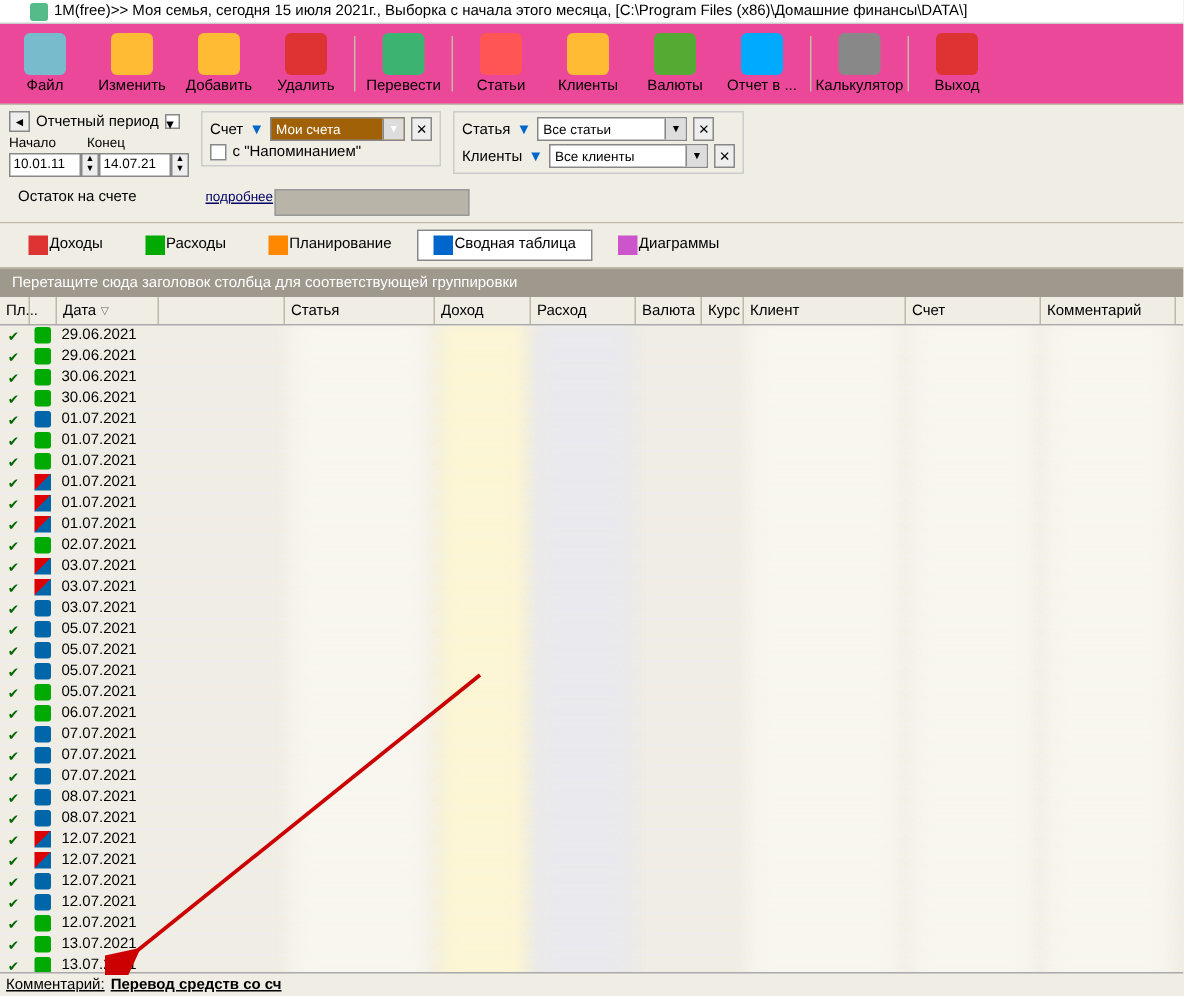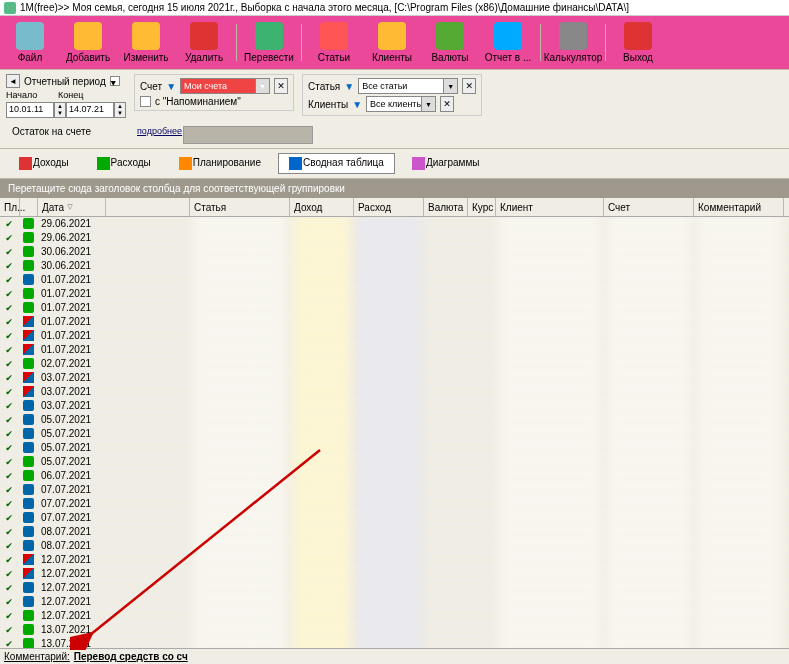--- a/index.html
+++ b/index.html
@@ -1,17 +1,17 @@
 <!DOCTYPE html>
 <html><head>
 <meta charset="utf-8">
 <style>
   * { box-sizing: border-box; margin: 0; padding: 0; font-family: Tahoma, Arial, sans-serif; font-size: 10px; }
   body { width: 789px; height: 664px; background: #f0ede4; position: relative; overflow: hidden; }
-  .titlebar { height: 16px; background: #fff; display: flex; align-items: center; padding: 0 4px; border-bottom: 1px solid #ccc; }
+  .titlebar { height: 16px; background: #fff; display: flex; align-items: center; padding: 0 20px; border-bottom: 1px solid #ccc; }
   .sys-icon { width: 12px; height: 12px; margin-right: 4px; background: #5b8; border-radius: 2px; }
   .title-text { font-size: 10px; color: #000; }
   .main-toolbar { display: flex; gap: 2px; padding: 4px 2px; background: #ec4899; border-bottom: 1px solid #c0b8a8; }
   .tb-btn { display: flex; flex-direction: column; align-items: center; width: 56px; padding: 2px; cursor: pointer; }
   .tb-icon { width: 28px; height: 28px; margin-bottom: 2px; display: flex; align-items: center; justify-content: center; font-size: 18px; }
   .tb-label { font-size: 10px; color: #000; }
   .tb-sep { width: 1px; background: #c0b8a8; margin: 4px 2px; }
   .filter-bar { display: flex; gap: 8px; padding: 4px 6px; background: #f0ede4; border-bottom: 1px solid #c0b8a8; align-items: flex-start; flex-wrap: wrap; }
   .period-group { display: flex; flex-direction: column; gap: 2px; }
   .period-row1 { display: flex; align-items: center; gap: 4px; }
@@ -21,21 +21,21 @@
   .date-labels { display: flex; gap: 4px; }
   .date-label { font-size: 9px; width: 48px; }
   .date-inputs { display: flex; align-items: center; gap: 0; }
   .date-box { width: 48px; height: 16px; border: 1px solid #888; background: #fff; font-size: 9px; padding: 1px 2px; }
   .date-spin { width: 12px; height: 16px; border: 1px solid #888; background: #eee; display: flex; flex-direction: column; }
   .date-spin div { flex: 1; font-size: 6px; text-align: center; cursor: pointer; line-height: 7px; }
   .filter-group { display: flex; flex-direction: column; gap: 2px; border: 1px solid #ccc; padding: 3px 5px; }
   .filter-row { display: flex; align-items: center; gap: 4px; }
   .flabel { font-size: 10px; }
   .combo { height: 16px; border: 1px solid #888; background: #fff; display: flex; align-items: center; }
-  .combo.blue { background: #ef4444; color: #fff; }
+  .combo.blue { background: #a16207; color: #fff; }
   .combo-text { flex: 1; padding: 0 3px; font-size: 9px; overflow: hidden; white-space: nowrap; }
   .combo-arrow { width: 14px; height: 100%; background: #ddd; border-left: 1px solid #888; display: flex; align-items: center; justify-content: center; font-size: 7px; cursor: pointer; }
   .xbtn { width: 14px; height: 16px; border: 1px solid #888; background: #eee; font-size: 9px; line-height: 14px; text-align: center; cursor: pointer; }
   .chk { width: 11px; height: 11px; border: 1px solid #888; background: #fff; }
   .balance-group { display: flex; flex-direction: row; gap: 1px; margin-left: 6px; }
   .balance-label { font-size: 10px; }
   .balance-more { font-size: 9px; text-decoration: underline; color: #006; margin-left: 40px; }
   .balance-box { width: 130px; height: 18px; background: #b8b4a8; border: 1px solid #999; }
   .view-tabs { display: flex; gap: 6px; padding: 4px 8px; background: #f0ede4; border-bottom: 1px solid #c0b8a8; }
   .vtab { display: flex; align-items: flex-start; gap: 1px; padding: 3px 10px; font-size: 10px; cursor: pointer; border: 1px solid transparent; }
@@ -75,25 +75,25 @@
   <div class="title-text">1M(free)&gt;&gt; Моя семья, сегодня 15 июля 2021г., Выборка с начала этого месяца, [C:\Program Files (x86)\Домашние финансы\DATA\]</div>
 </div>
 
 <div class="main-toolbar" id="main-toolbar">
     <div class="tb-btn">
       <div class="tb-icon" style="background:#7bc;border-radius:4px"></div>
       <div class="tb-label">Файл</div>
     </div>
     <div class="tb-btn">
       <div class="tb-icon" style="background:#fb3;border-radius:4px"></div>
-      <div class="tb-label">Добавить</div>
+      <div class="tb-label">Изменить</div>
     </div>
     <div class="tb-btn">
       <div class="tb-icon" style="background:#fb3;border-radius:4px"></div>
-      <div class="tb-label">Изменить</div>
+      <div class="tb-label">Добавить</div>
     </div>
     <div class="tb-btn">
       <div class="tb-icon" style="background:#d33;border-radius:4px"></div>
       <div class="tb-label">Удалить</div>
     </div>
     <div class="tb-sep"></div>
     <div class="tb-btn">
       <div class="tb-icon" style="background:#3cb371;border-radius:4px"></div>
       <div class="tb-label">Перевести</div>
     </div>
@@ -173,21 +173,21 @@
       <span style="color:#06c">▼</span>
       <div class="combo" style="width:100px">
         <span class="combo-text">Все статьи</span>
         <span class="combo-arrow">▼</span>
       </div>
       <div class="xbtn">✕</div>
     </div>
     <div class="filter-row">
       <span class="flabel">Клиенты</span>
       <span style="color:#06c">▼</span>
-      <div class="combo" style="width:70px">
+      <div class="combo" style="width:106px">
         <span class="combo-text">Все клиенты</span>
         <span class="combo-arrow">▼</span>
       </div>
       <div class="xbtn">✕</div>
     </div>
   </div>
 
   <div class="balance-group">
     <div style="display:flex;gap:6px">
       <span class="balance-label">Остаток на счете</span>

